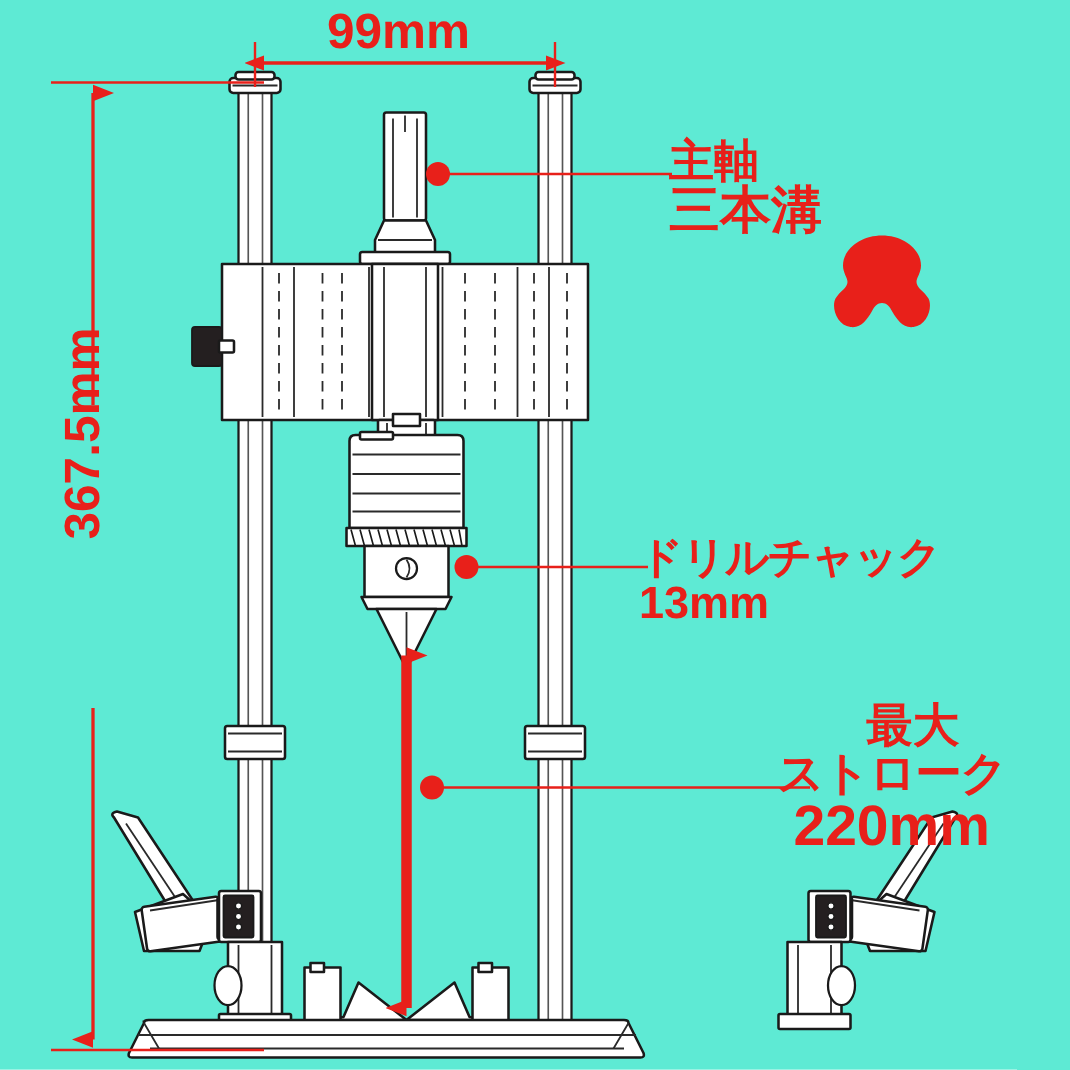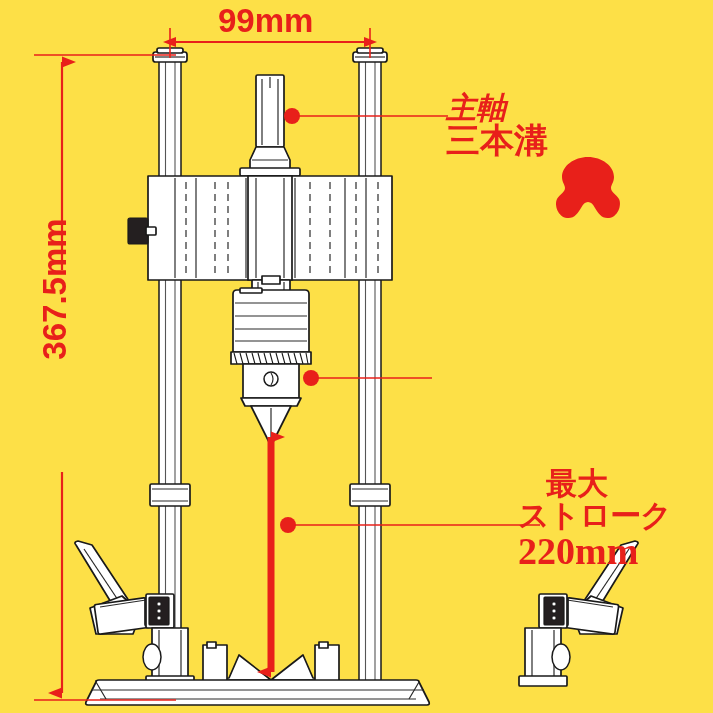--- a/index.html
+++ b/index.html
@@ -2,44 +2,44 @@
 <html lang="ja"><head>
 <meta charset="utf-8">
 <title>Drill Stand Spec Diagram</title>
 <style>
   html,body{margin:0;padding:0;background:#ffffff;}
   body{
     width:713px;height:713px;overflow:hidden;
     font-family:"Liberation Sans","DejaVu Sans",sans-serif;
     -webkit-font-smoothing:antialiased;
   }
-  #stage{position:relative;width:713px;height:713px;background:#fde047;}
+  #stage{position:relative;width:713px;height:713px;background:#5eead4;}
   #stage svg{position:absolute;left:0;top:0;}
 
   
   .anno{
     position:absolute;
     color:#e8201a;
     font-weight:700;
     line-height:1.04;
     white-space:nowrap;
     letter-spacing:0px;
   }
   .anno .ln{display:block;}
 
   #anno-spindle{left:446px;top:92px;font-size:31px;}
-  #anno-spindle .l1{font-size:30px;font-style:italic;}
+  #anno-spindle .l1{font-size:30px;}
   #anno-spindle .l2{font-size:31px;letter-spacing:-0.5px;}
   #anno-spindle .l3{font-size:34px;position:relative;}
 
   #anno-chuck{left:426px;top:357px;font-size:30px;}
   #anno-chuck .l1{font-size:29px;letter-spacing:-1px;}
   #anno-chuck .l2{font-size:30px;}
 
-  #anno-stroke{left:518px;top:468px;font-size:31px;text-align:left;font-family:Liberation Serif, serif;}
+  #anno-stroke{left:518px;top:468px;font-size:31px;text-align:center;}
   #anno-stroke .l1{font-size:31px;margin-left:28px;}
   #anno-stroke .l2{font-size:31px;letter-spacing:-1px;}
   #anno-stroke .l3{font-size:38px;}
 
   
   #dim-height{
     position:absolute;left:-55px;top:270px;width:220px;
     color:#e8201a;font-weight:700;font-size:33px;
     transform:rotate(-90deg);transform-origin:50% 50%;
     text-align:center;white-space:nowrap;
@@ -310,20 +310,24 @@
         C40,49 38,47 35,47
         C32,47 30,49 28,53
         C25,58 21,64 14,63
         C5,62 1,50 4,44
         C7,39 12,37 12,33
         C12,30 9,27 9,22
         C9,11 21,2 35,2 Z"></path>
     </svg>
   </div>
 
+  <div id="anno-chuck" class="anno">
+    <span class="ln l1">ドリルチャック</span>
+    <span class="ln l2">13mm</span>
+  </div>
 
   <div id="anno-stroke" class="anno">
     <span class="ln l1">最大</span>
     <span class="ln l2">ストローク</span>
     <span class="ln l3">220mm</span>
   </div>
 
 </div>
 
 </body></html>

